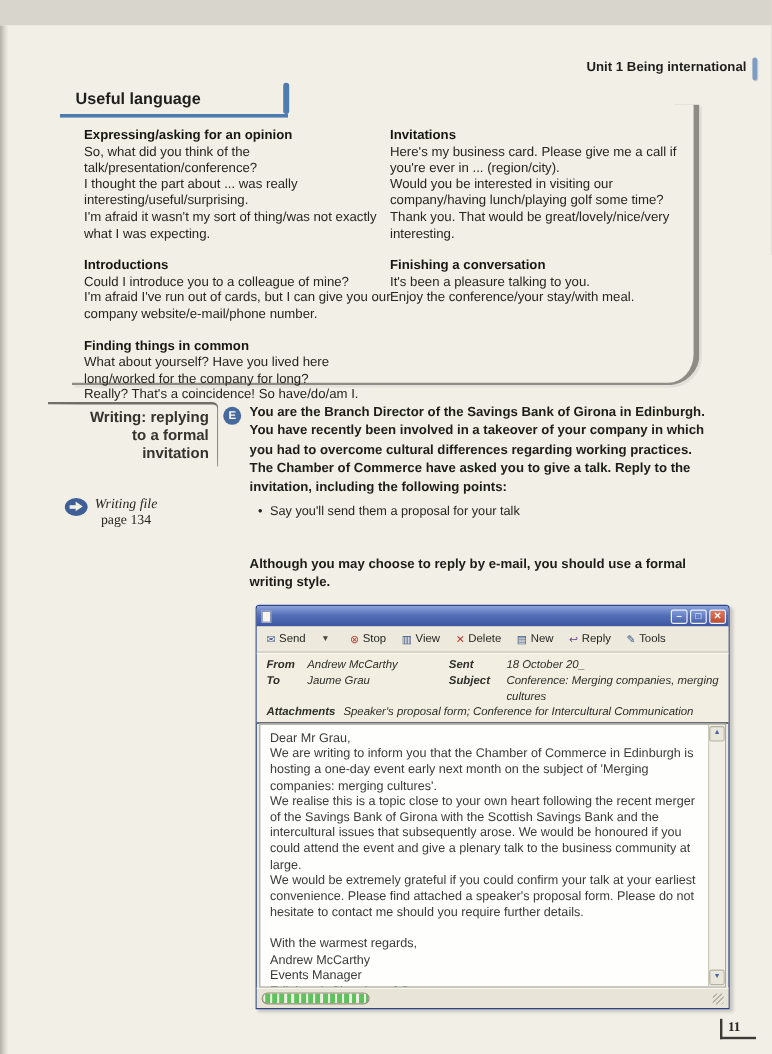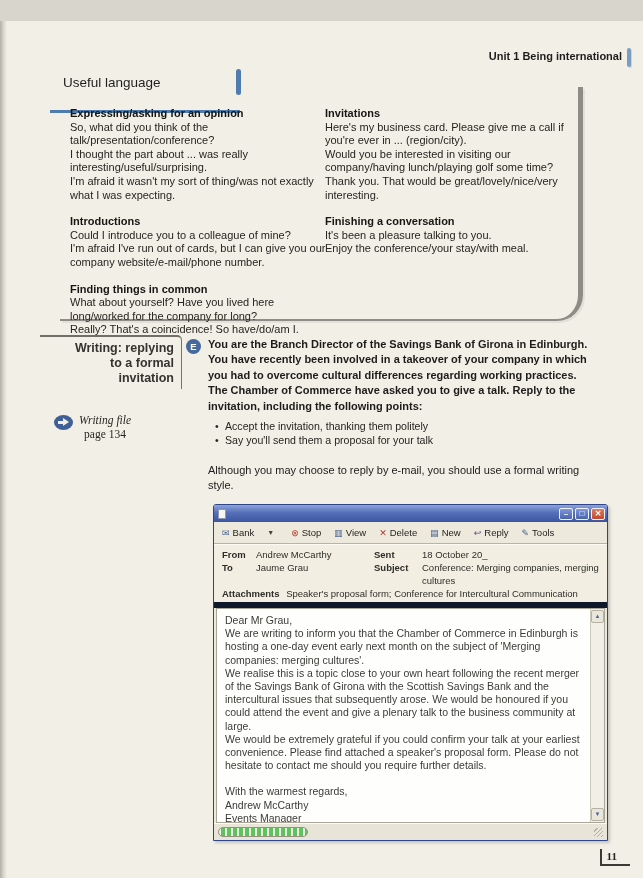--- a/index.html
+++ b/index.html
@@ -22,22 +22,22 @@
   .unit-tab { top:27px; right:12px; font-size:11px; font-weight:bold;
     padding:2px 9px 3px 4px; color:#1e1e1c; }
   .unit-tab-bar { position:absolute; right:0; top:0; width:4px; height:19px;
     background:#7d9cc4; border-radius:3px; box-shadow:1px 1px 0 rgba(0,0,0,.12); }
 
   
   .ul-panel { left:60px; top:66px; width:523px; height:234px;
     border-right:5px solid #8e8c84; border-bottom:2px solid #8e8c84;
     border-bottom-right-radius:26px;
     box-shadow:2px 2px 0 rgba(0,0,0,.06); }
-  .ul-title { left:50px; top:50px; width:190px; font-size:13.5px; font-weight:normal;
-    color:#1e1e1c; padding:4px 0 20px 13px; border-bottom:3px solid #4f7cae; }
+  .ul-title { left:50px; top:50px; width:190px; font-size:13.5px; font-weight:bold;
+    color:#1e1e1c; padding:4px 0 5px 13px; border-bottom:3px solid #4f7cae; }
   .ul-title .tab-bar { position:absolute; right:-1px; top:-2px; width:5px; height:26px;
     background:#4f7cae; border-radius:3px; }
 
   .ul-col { font-size:11px; line-height:13.6px; color:#26251f; }
   .ul-col-left  { left:70px;  top:86px; width:258px; }
   .ul-col-right { left:325px; top:86px; width:254px; }
   .ul-section { margin-bottom:13px; }
   .ul-section h3 { font-size:11px; font-weight:bold; color:#161613; }
   .ul-section p { margin:0; }
 
@@ -62,21 +62,21 @@
   .arrow-icon::before { content:""; position:absolute; left:4px; top:6px;
     width:6px; height:3px; background:#f1efe6; }
   .arrow-icon::after { content:""; position:absolute; left:9px; top:3px;
     width:0; height:0; border-left:6px solid #f1efe6;
     border-top:4.5px solid transparent; border-bottom:4.5px solid transparent; }
   .writing-file .ref-text { margin-left:25px;
     font-family:"Liberation Serif", serif; font-size:11.5px; line-height:14px; color:#26251f;text-align:center; }
   .writing-file .ref-text .it { font-style:italic; }
 
   .note-text { left:208px; top:442px; width:392px; font-size:11px;
-    line-height:14.8px; font-weight:normal; color:#1c1c19; }
+    line-height:14.8px; font-weight:bold; color:#1c1c19; }
 
   
   .email-window { left:213px; top:483px; width:395px; height:337px;
     background:#edeadd; border:1px solid #2e4587; border-radius:3px 3px 0 0;
     box-shadow:2px 2px 3px rgba(0,0,0,.18); display:flex; flex-direction:column; }
   .titlebar { height:17px; flex:0 0 17px; display:flex; align-items:center;
     padding:0 2px 0 4px; border-radius:2px 2px 0 0;
     background:linear-gradient(#8ea3dd,#5570b8 45%,#3d55a0); }
   .window-icon { width:8px; height:10px; background:#f7f6ee; border:1px solid #8b95b5; }
   .win-btns { margin-left:auto; display:flex; gap:2px; }
@@ -88,22 +88,22 @@
   .toolbar { height:22px; flex:0 0 22px; display:flex; align-items:center; gap:13px;
     padding:0 8px; background:#edeadd; border-bottom:1px solid #b8b5a8;
     font-size:9.5px; color:#1f1f1c; }
   .tool-btn { display:flex; align-items:center; gap:3px; white-space:nowrap; }
   .t-icon { font-size:9px; color:#3f5a8c; }
   .t-icon.red { color:#b33a2c; }
   .t-icon.purple { color:#6a4a8c; }
   .dd { font-size:7px; color:#44423c; margin-right:4px; }
 
   .mail-headers { flex:0 0 46px; background:#f2efe2; border-top:1px solid #fbfaf3;
-    border-bottom:6px solid #0f172a; padding:3px 6px 2px 8px;
-    font-size:9.5px; line-height:13px; color:#2e2d29; }
+    border-bottom:1px solid #0f172a; padding:3px 6px 2px 8px;
+    font-size:9.5px; line-height:13px; color:#2e2d29;font-style:italic; }
   .hdr-grid { display:grid; grid-template-columns:30px 114px 44px 1fr; column-gap:4px; }
   .hdr-label { font-weight:bold; }
   .hdr-attach { margin-top:0; white-space:nowrap; }
   .hdr-attach .hdr-label { margin-right:4px; }
 
   .mail-body-wrap { flex:1 1 auto; position:relative; margin:0 2px;
     background:#fefefc; border:1px solid #a9a69a; overflow:hidden; }
   .mail-body { position:absolute; left:0; top:0; right:14px; bottom:0;
     padding:5px 4px 5px 8px; font-size:10.5px; line-height:13.2px; color:#3b3b38; }
   .mail-body p { margin:0; }
@@ -188,21 +188,20 @@
     <div>invitation</div>
   </div>
 
   <div class="abs exercise-badge">
     <span>E</span>
   </div>
 
   <div class="abs exercise-text">You are the Branch Director of the Savings Bank of Girona in Edinburgh. You have recently been involved in a takeover of your company in which you had to overcome cultural differences regarding working practices. The Chamber of Commerce have asked you to give a talk. Reply to the invitation, including the following points:</div>
 
   <ul class="abs bullet-list">
-    <li>Accept the invitation, thanking them politely</li>
     <li>Say you'll send them a proposal for your talk</li>
   </ul>
 
   <div class="abs writing-file">
     <span class="arrow-icon"></span>
     <div class="ref-text">
       <div class="it">Writing file</div>
       <div>page 134</div>
     </div>
   </div>
@@ -216,21 +215,21 @@
       <span class="win-btns">
         <span class="win-btn">–</span>
         <span class="win-btn">□</span>
         <span class="win-btn close">✕</span>
       </span>
     </div>
 
     <div class="toolbar">
       <span class="tool-btn">
         <span class="t-icon">✉</span>
-        <span>Bank</span>
+        <span>Send</span>
       </span>
       <span class="dd">▼</span>
       <span class="tool-btn">
         <span class="t-icon red">⊗</span>
         <span>Stop</span>
       </span>
       <span class="tool-btn">
         <span class="t-icon">▥</span>
         <span>View</span>
       </span>

